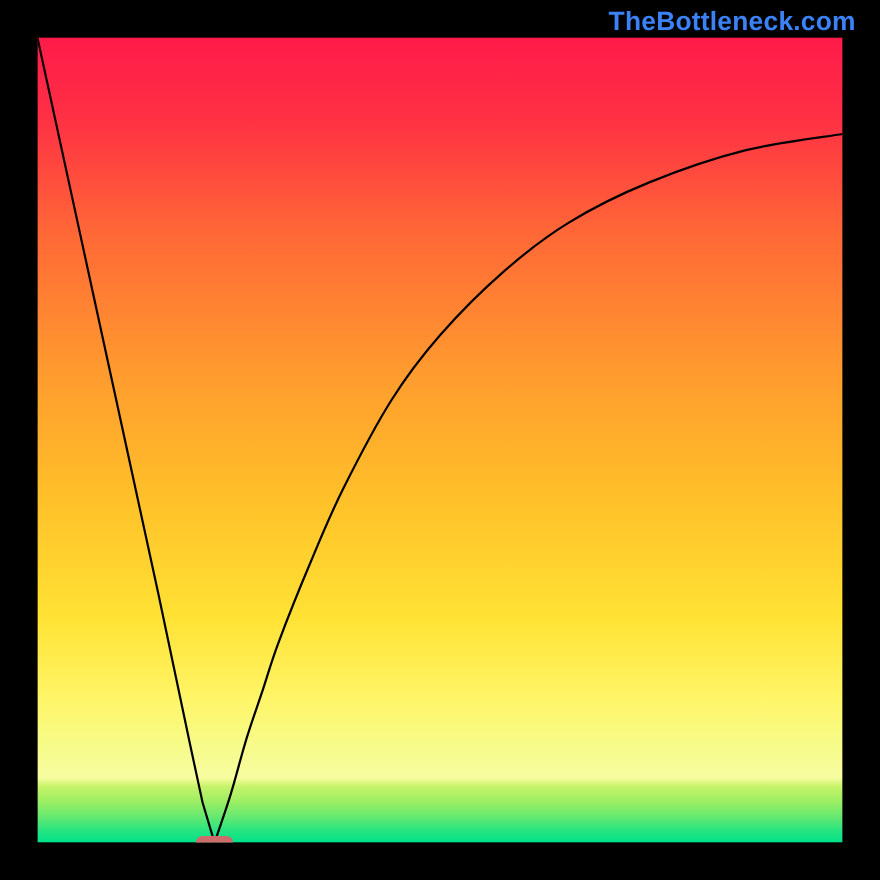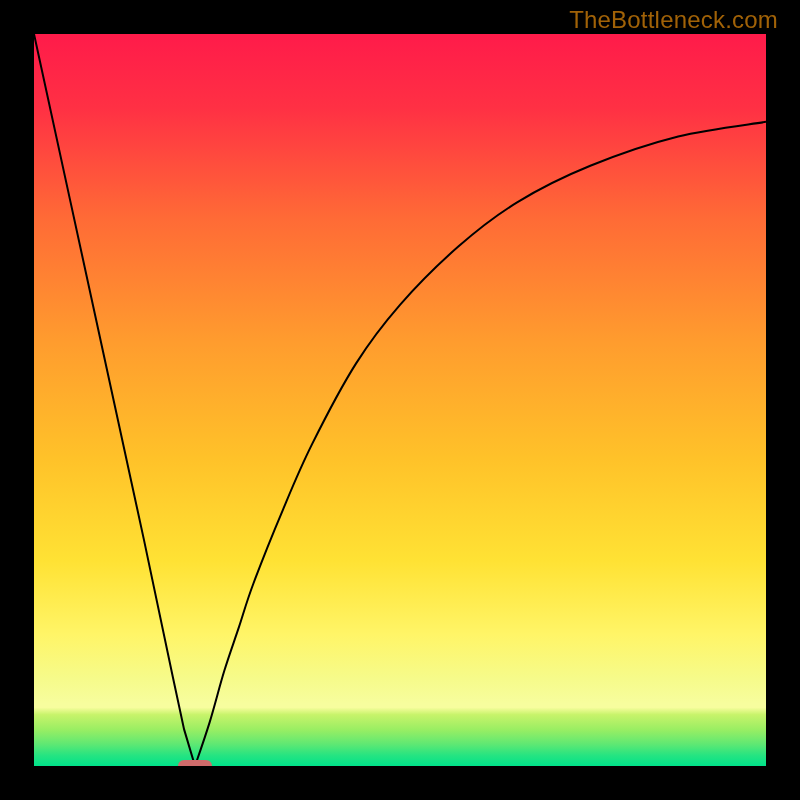--- a/index.html
+++ b/index.html
@@ -22,23 +22,23 @@
     position: absolute;
     left: 34px;
     top: 34px;
     width: 732px;
     height: 732px;
   }
   .watermark {
     position: absolute;
     top: 6px;
     right: 22px;
-    color: #a16207;
+    color: #3b82f6;
     font-size: 24px;
-    font-weight: 400;
+    font-weight: 700;
     letter-spacing: 0.2px;
   }
 </style>
 </head>
 <body>
 
 <div class="frame">
   <svg class="plot-area" viewBox="0 0 732 732" preserveAspectRatio="none">
     <defs>
       <linearGradient id="bg-grad" x1="0" y1="0" x2="0" y2="1">

